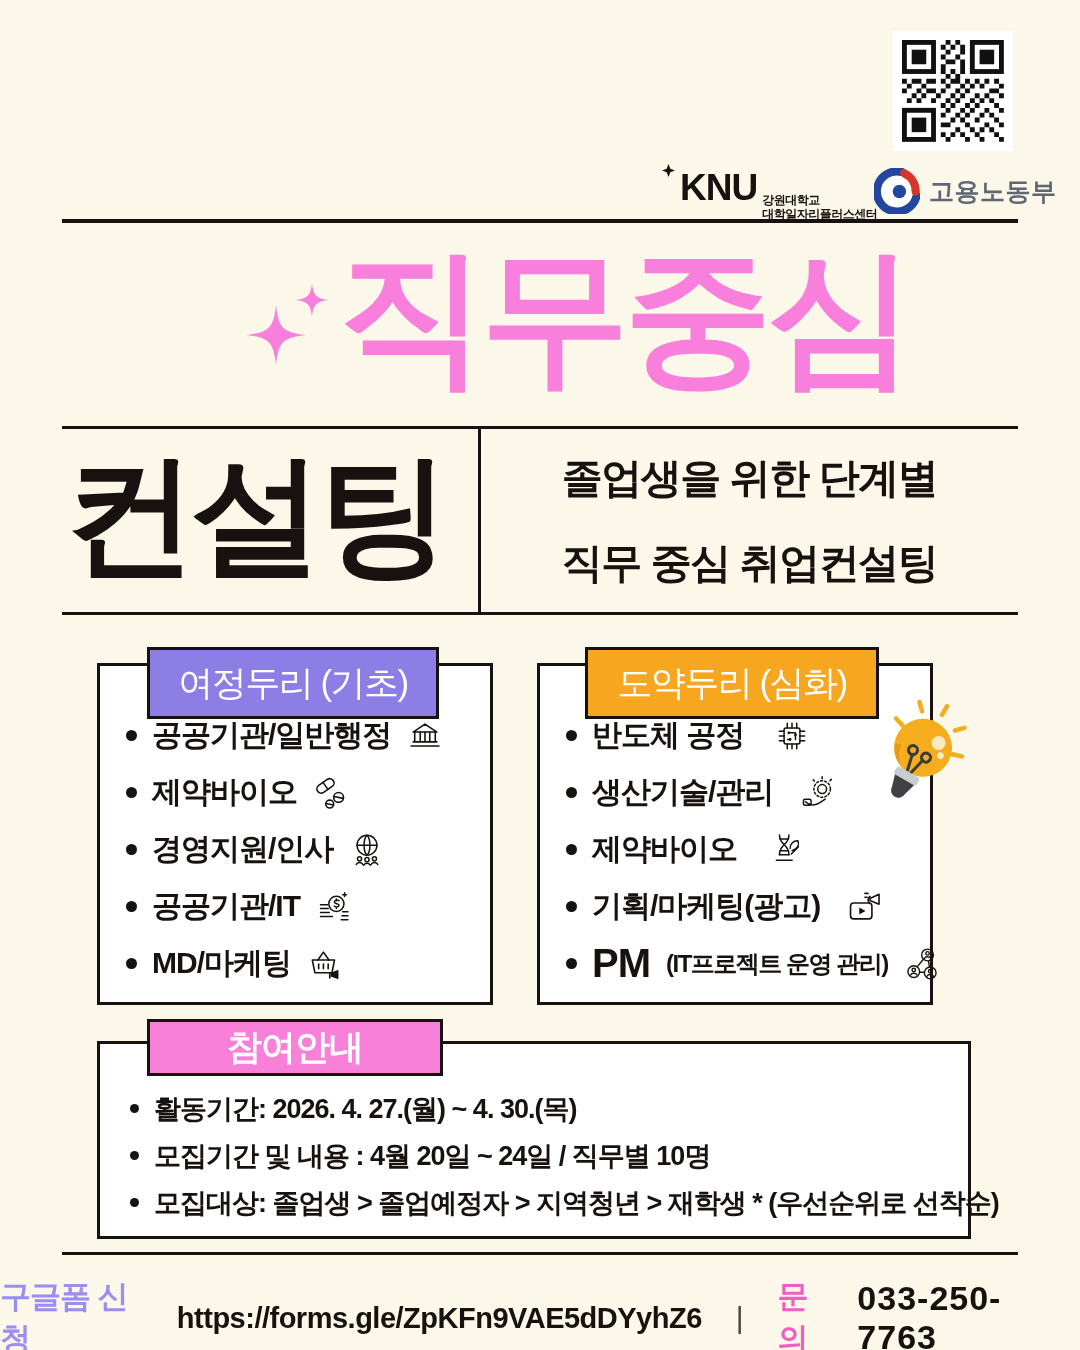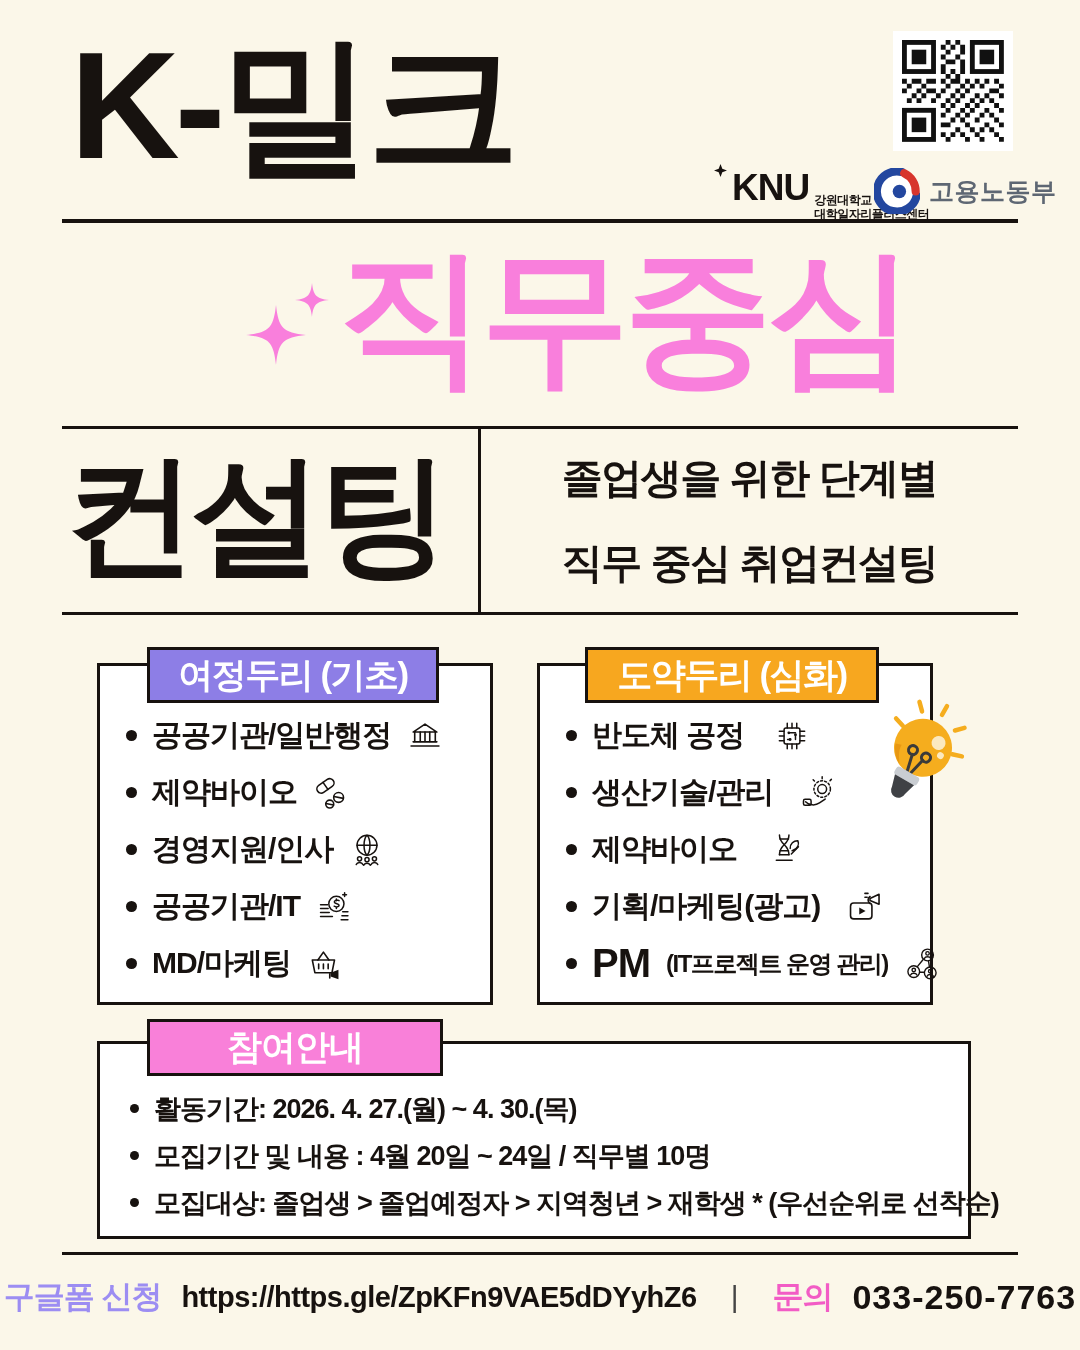--- a/index.html
+++ b/index.html
@@ -5,21 +5,21 @@
   html,body{margin:0;padding:0;background:#e8e4d8;}
   #poster{
     position:relative;width:1080px;height:1350px;margin:0 auto;
     background:#FBF7E9;color:#17120F;overflow:hidden;
     font-family:"Liberation Sans","DejaVu Sans",sans-serif;
   }
   .abs{position:absolute;}
   
   .title-k{left:70px;top:18px;font-size:152px;font-weight:900;letter-spacing:-5px;line-height:1.15;}
   .qr-box{left:893px;top:31px;width:120px;height:120px;background:#fff;}
-  .knu-logo{left:714px;top:168px;display:flex;align-items:flex-start;gap:5px;}
+  .knu-logo{left:662px;top:168px;display:flex;align-items:flex-start;gap:5px;}
   .knu-spark{margin-top:-4px;}
   .knu-word{font-size:37px;font-weight:900;letter-spacing:-1px;line-height:1.1;}
   .knu-sub{font-size:12px;font-weight:700;line-height:1.2;margin-top:25px;letter-spacing:-0.5px;}
   .moel-logo{left:874px;top:168px;display:flex;align-items:center;gap:9px;}
   .moel-label{font-size:25px;font-weight:700;color:#5E6773;letter-spacing:0.5px;}
   .rule{left:62px;width:956px;background:#17120F;}
   .rule-1{top:219px;height:4px;}
   .rule-2{top:426px;height:3px;}
   .rule-3{top:612px;height:3px;}
   .rule-4{top:1252px;height:3px;}
@@ -28,23 +28,23 @@
   .subtitle{left:338px;top:232px;font-size:148px;font-weight:900;letter-spacing:-5px;line-height:1.15;text-align:right;}
   
   .consult-title{left:64px;top:436px;font-size:132px;font-weight:900;letter-spacing:-5px;line-height:1.2;}
   .v-divider{left:478px;top:426px;width:3px;height:189px;background:#17120F;}
   .consult-desc{left:481px;top:426px;width:537px;height:189px;display:flex;flex-direction:column;
     justify-content:center;align-items:center;gap:30px;font-size:41px;font-weight:800;letter-spacing:-1.5px;}
   
   .job-box{background:#FFFFFF;border:3px solid #17120F;width:390px;height:336px;}
   .job-box.left{left:97px;top:663px;}
   .job-box.right{left:537px;top:663px;}
-  .box-header{position:absolute;top:-19px;height:56px;border:3px solid #17120F;box-sizing:border-box;
+  .box-header{position:absolute;top:-19px;height:72px;border:3px solid #17120F;box-sizing:border-box;
     display:flex;align-items:center;justify-content:center;color:#fff;
-    font-size:35px;font-weight:700;letter-spacing:-1.5px;}
+    font-size:35px;font-weight:400;letter-spacing:-1.5px;}
   .job-box.left .box-header{left:47px;width:292px;}
   .job-box.right .box-header{left:45px;width:294px;}
   .job-list{margin:41px 0 0 26px;display:flex;flex-direction:column;}
   .job-item{height:57px;display:flex;align-items:center;gap:15px;font-size:30px;font-weight:700;letter-spacing:-1px;white-space:nowrap;}
   .dot{width:11px;height:11px;border-radius:50%;background:#17120F;flex:none;}
   .job-icon{width:38px;height:38px;flex:none;display:flex;align-items:center;justify-content:center;}
   .job-icon svg{width:38px;height:38px;}
   .pm-suffix{font-size:24px;letter-spacing:-1.5px;margin-left:1px;}
   .bulb{left:868px;top:695px;}
   
@@ -61,21 +61,20 @@
   .footer .f-divider{font-size:30px;font-weight:400;color:#444;margin:0 14px;}
   .footer .contact-label{font-size:31px;font-weight:900;letter-spacing:-1px;}
   .footer .phone{font-size:34px;font-weight:800;letter-spacing:1px;}
   svg.line-icon *{vector-effect:non-scaling-stroke;}
 </style>
 </head>
 <body>
 
 <div id="poster">
 
-  <div class="abs title-k">K-밀크</div>
 
   <div class="abs qr-box">
     <svg width="120" height="120" viewBox="0 0 120 120">
       <rect width="120" height="120" fill="#ffffff"></rect>
       <g transform="translate(9,9) scale(4.85)" fill="#111">
         <rect x="0" y="0" width="7" height="7"></rect>
           <rect x="1" y="1" width="5" height="5" fill="#fff"></rect>
           <rect x="2" y="2" width="3" height="3"></rect>
         <rect x="14" y="0" width="7" height="7"></rect>
           <rect x="15" y="1" width="5" height="5" fill="#fff"></rect>
@@ -328,19 +327,19 @@
         <span class="info-dot"></span>
         <span>모집대상: 졸업생 &gt; 졸업예정자 &gt; 지역청년 &gt; 재학생  * (우선순위로 선착순)</span>
       </div>
     </div>
   </div>
 
   <div class="abs rule rule-4"></div>
 
   <div class="abs footer">
     <span class="form-label" style="color: rgb(156, 141, 242);">구글폼 신청</span>
-    <span class="form-url">https://https.gle/ZpKFn9VAE5dDYyhZ6</span>
+    <span class="form-url">https://forms.gle/ZpKFn9VAE5dDYyhZ6</span>
     <span class="f-divider">|</span>
     <span class="contact-label" style="color: rgb(242, 92, 197);">문의</span>
     <span class="phone">033-250-7763</span>
   </div>
 
 </div>
 
 </body></html>

